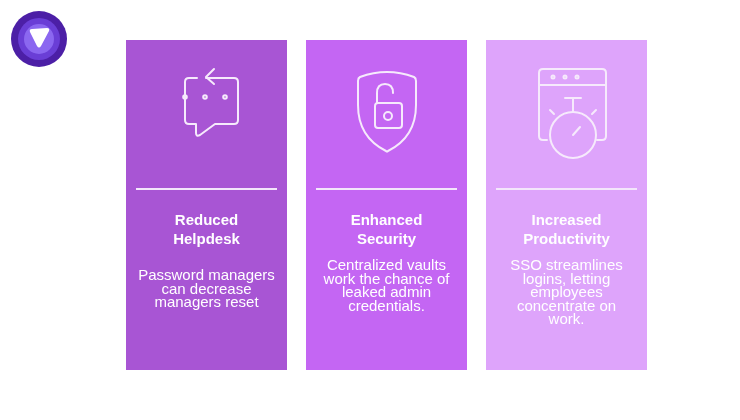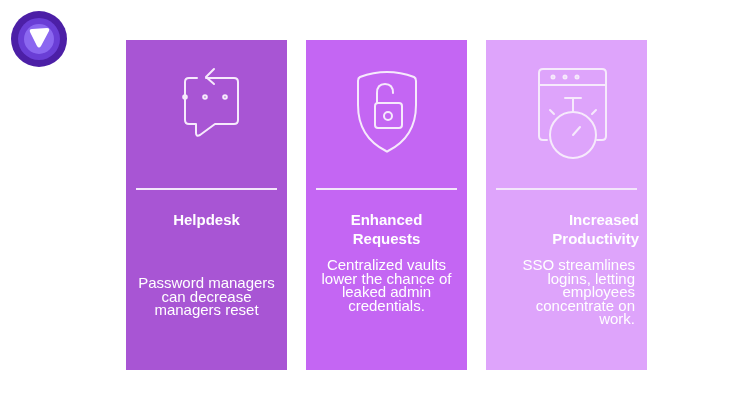--- a/index.html
+++ b/index.html
@@ -28,52 +28,53 @@
     <svg width="100" height="100" viewBox="0 0 100 100" fill="none" stroke="#f6eafc" stroke-width="2" stroke-linecap="round" stroke-linejoin="round">
       <path d="M40 13 L32 13 Q28 13 28 17 L28 55 Q28 59 32 59 L39 59 L39 68 Q39 72 43 70 L58 59 L77 59 Q81 59 81 55 L81 17 Q81 13 77 13 L49 13"></path>
       <path d="M57 4 L49 12 L57 19"></path>
       <circle cx="48" cy="32" r="1.8"></circle>
       <circle cx="68" cy="32" r="1.8"></circle>
       <circle cx="88" cy="32" r="1.8" transform="translate(-60 0)"></circle>
     </svg>
   </div>
   <div class="divider"></div>
   <div class="title">
+    <div>Reduced</div>
     <div>Helpdesk</div>
   </div>
-  <div class="desc" style="top:236px;">
+  <div class="desc" style="top:228px;">
     <div>Password managers</div>
     <div>can decrease</div>
     <div>managers reset</div>
   </div>
 </div>
 
 <div class="card" style="left:306px; background:#c466f3;">
   <div class="icon">
     <svg width="100" height="100" viewBox="0 0 100 100" fill="none" stroke="#f6eafc" stroke-width="2" stroke-linecap="round" stroke-linejoin="round">
       <path d="M23 12 Q50 2 77 12 Q79 13 79 16 L79 40 Q79 72 51 86 Q50 87 49 86 Q21 72 21 40 L21 16 Q21 13 23 12 Z"></path>
       <rect x="38" y="38" width="27" height="25" rx="3"></rect>
       <path d="M40 38 L40 28 Q40 19 48 19 Q56 19 56 28"></path>
       <circle cx="51" cy="51" r="4"></circle>
     </svg>
   </div>
   <div class="divider"></div>
   <div class="title">
     <div>Enhanced</div>
-    <div>Requests</div>
+    <div>Security</div>
   </div>
   <div class="desc" style="top:218px;">
     <div>Centralized vaults</div>
-    <div>lower the chance of</div>
+    <div>work the chance of</div>
     <div>leaked admin</div>
     <div>credentials.</div>
   </div>
 </div>
 
-<div class="card" style="left:486px; background:#dea4fb;text-align:right;">
+<div class="card" style="left:486px; background:#dea4fb;">
   <div class="icon">
     <svg width="100" height="100" viewBox="0 0 100 100" fill="none" stroke="#f6eafc" stroke-width="2" stroke-linecap="round" stroke-linejoin="round">
       <path d="M30 75 L26 75 Q22 75 22 71 L22 8 Q22 4 26 4 L85 4 Q89 4 89 8 L89 71 Q89 75 85 75 L80 75"></path>
       <line x1="22" y1="20" x2="89" y2="20"></line>
       <circle cx="36" cy="12" r="1.5"></circle>
       <circle cx="48" cy="12" r="1.5"></circle>
       <circle cx="60" cy="12" r="1.5"></circle>
       <circle cx="56" cy="70" r="23"></circle>
       <line x1="56" y1="33" x2="56" y2="47"></line>
       <line x1="48" y1="33" x2="64" y2="33"></line>

